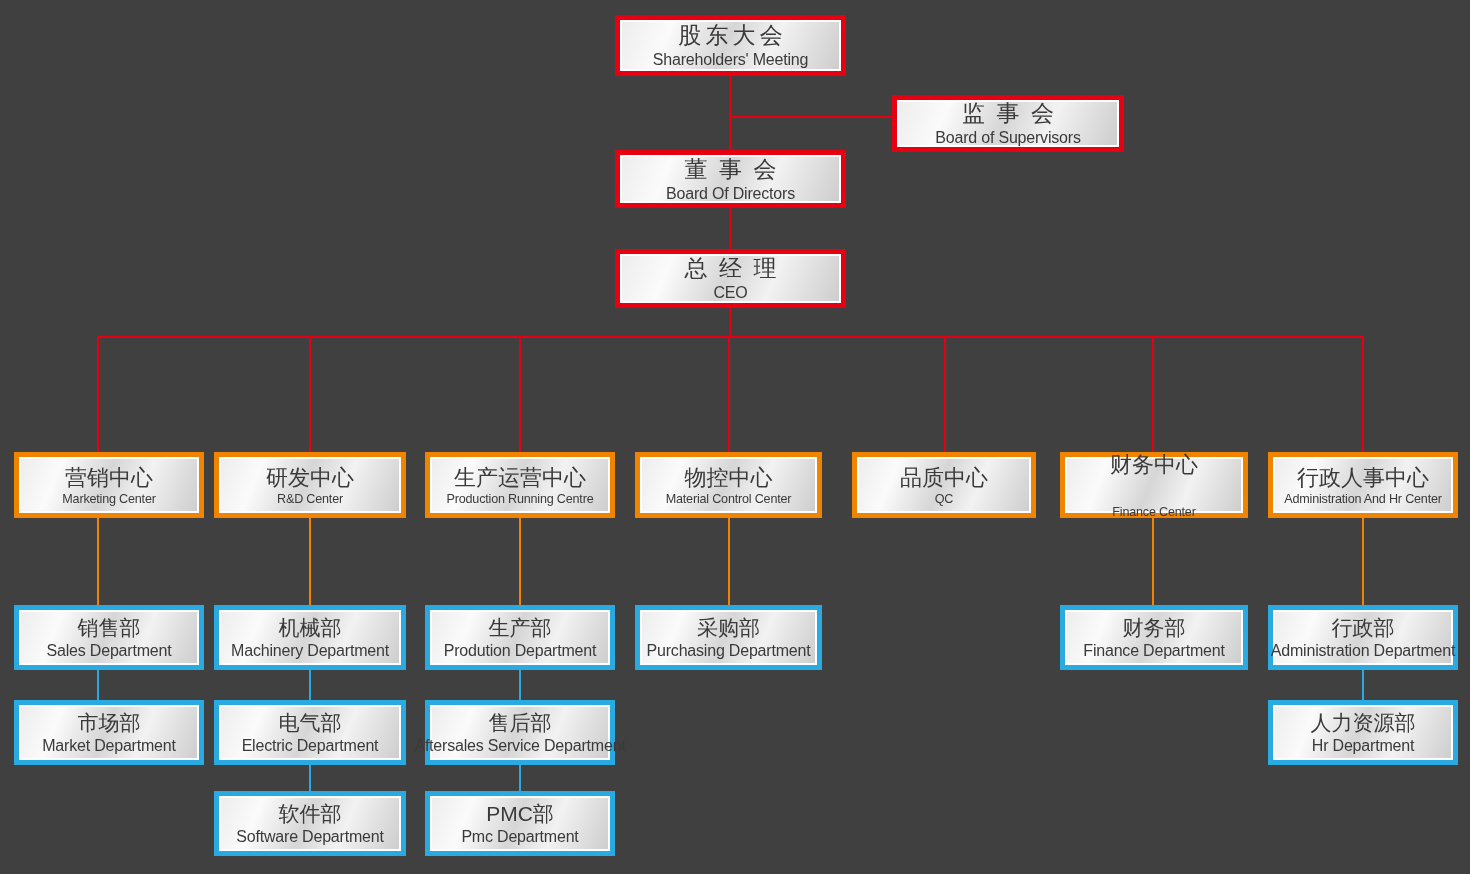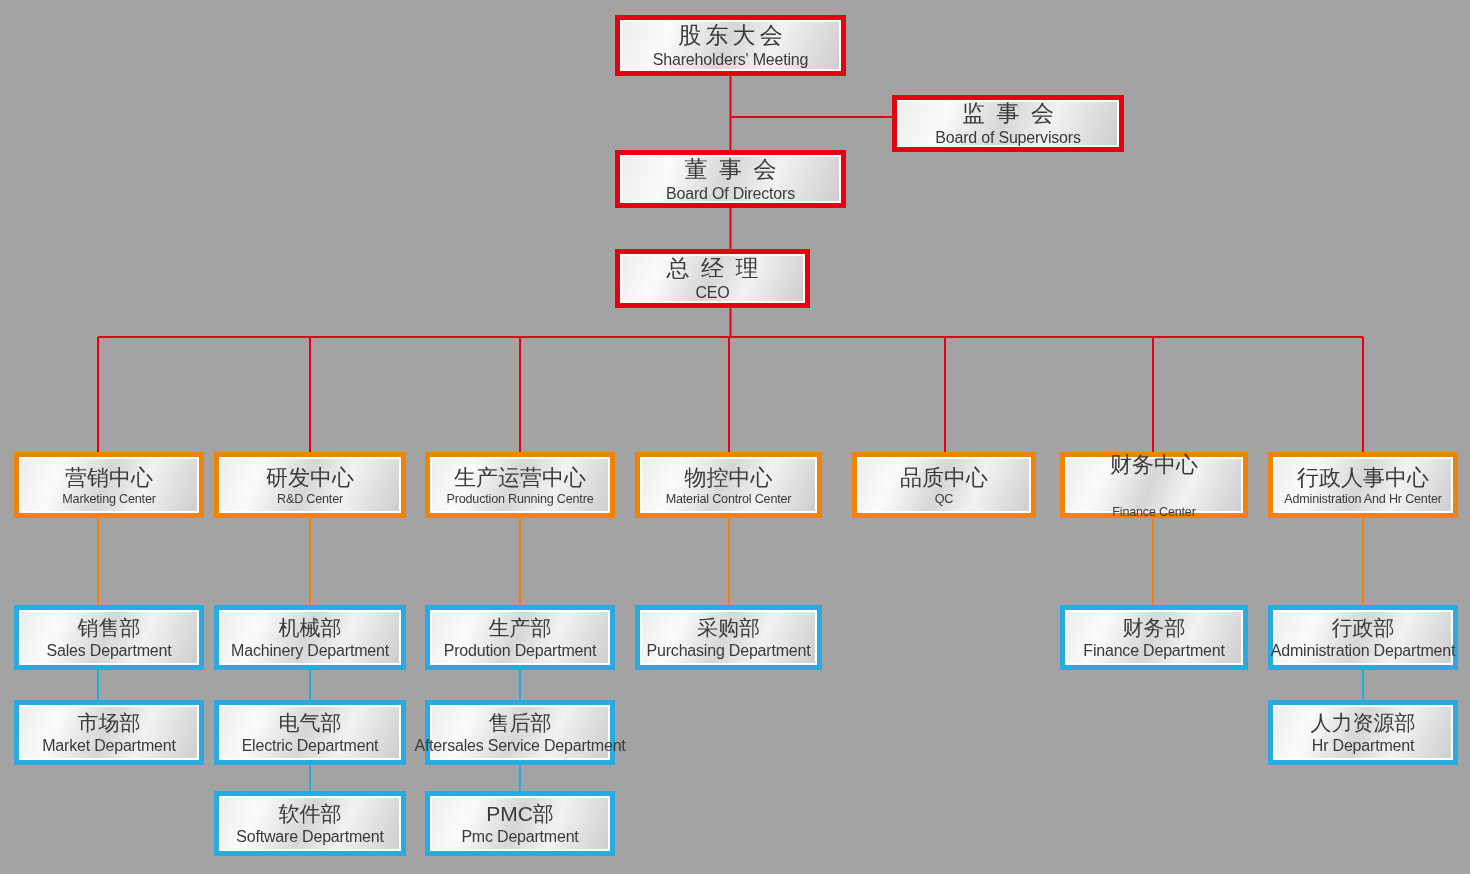--- a/index.html
+++ b/index.html
@@ -1,19 +1,19 @@
 <!DOCTYPE html>
 <html><head>
 <meta charset="utf-8">
 <style>
   html,body{margin:0;padding:0;background:#ffffff;}
   #canvas{
     position:relative;
     width:1470px;height:874px;
-    background:#a3a3a3;
+    background:#404040;
     font-family:"Liberation Sans", sans-serif;
     overflow:hidden;
   }
   .wires{position:absolute;left:0;top:0;z-index:1;}
   .node{
     position:absolute;z-index:2;
     box-sizing:border-box;
     display:flex;flex-direction:column;align-items:center;justify-content:center;
     background:linear-gradient(112deg,#ececec 0%,#fbfbfb 22%,#d6d6d6 48%,#f2f2f2 68%,#cccccc 100%);
     box-shadow:inset 0 0 0 2px #ffffff;
@@ -25,21 +25,21 @@
   .en{font-size:16px;color:#3a3a3a;line-height:1.15;white-space:nowrap;letter-spacing:-0.2px;margin-top:1px;}
   .lv1 .zh{font-size:23px;letter-spacing:0.5em;text-indent:0.5em;}
   #n-shareholders .zh{letter-spacing:0.18em;text-indent:0.18em;}
   .lv1 .en{font-size:16px;}
   .lv2 .zh{font-size:22px;}
   .lv2 .en{font-size:12.6px;}
 
   #n-shareholders{left:615px;top:15px;width:231px;height:61px;}
   #n-supervisors {left:892px;top:95px;width:232px;height:57px;}
   #n-directors   {left:615px;top:150px;width:231px;height:58px;align-items:center;}
-  #n-ceo         {left:615px;top:249px;width:195px;height:59px;}
+  #n-ceo         {left:615px;top:249px;width:231px;height:59px;}
 
   #n-marketing   {left:14px;  top:452px;width:190px;height:66px;}
   #n-rd          {left:214px; top:452px;width:192px;height:66px;}
   #n-prc         {left:425px; top:452px;width:190px;height:66px;}
   #n-mcc         {left:635px; top:452px;width:187px;height:66px;}
   #n-qc          {left:852px; top:452px;width:184px;height:66px;}
   #n-fc          {left:1060px;top:452px;width:188px;height:66px;gap:25px;}
   #n-ahc         {left:1268px;top:452px;width:190px;height:66px;}
 
   #n-sales       {left:14px;  top:605px;width:190px;height:65px;}

